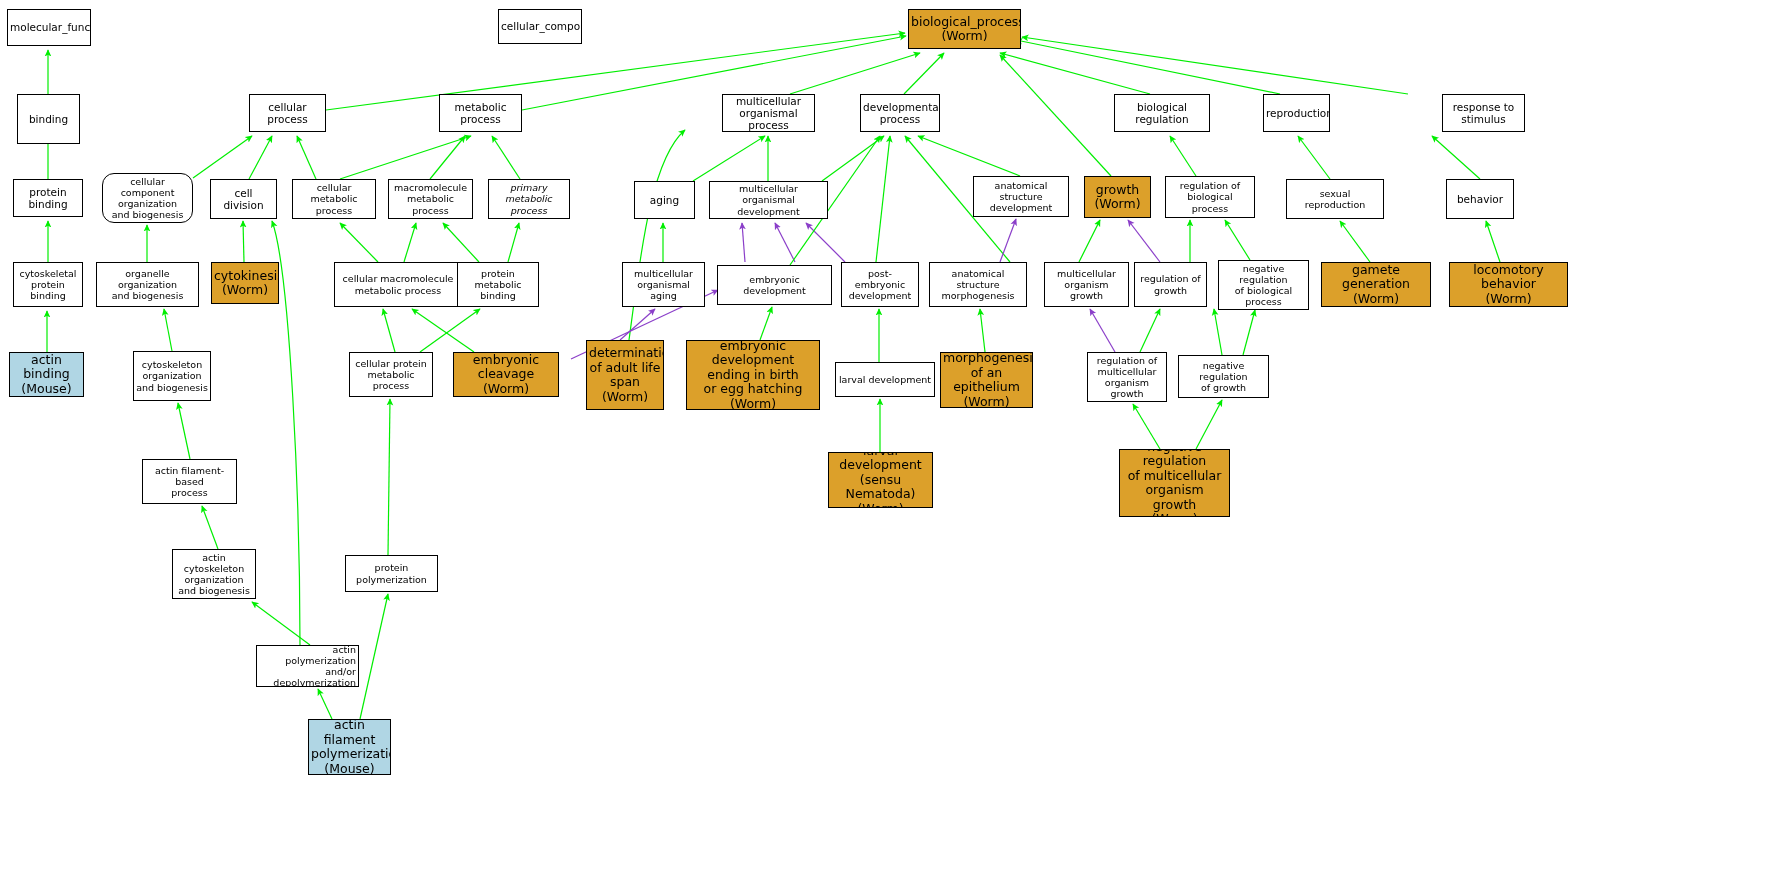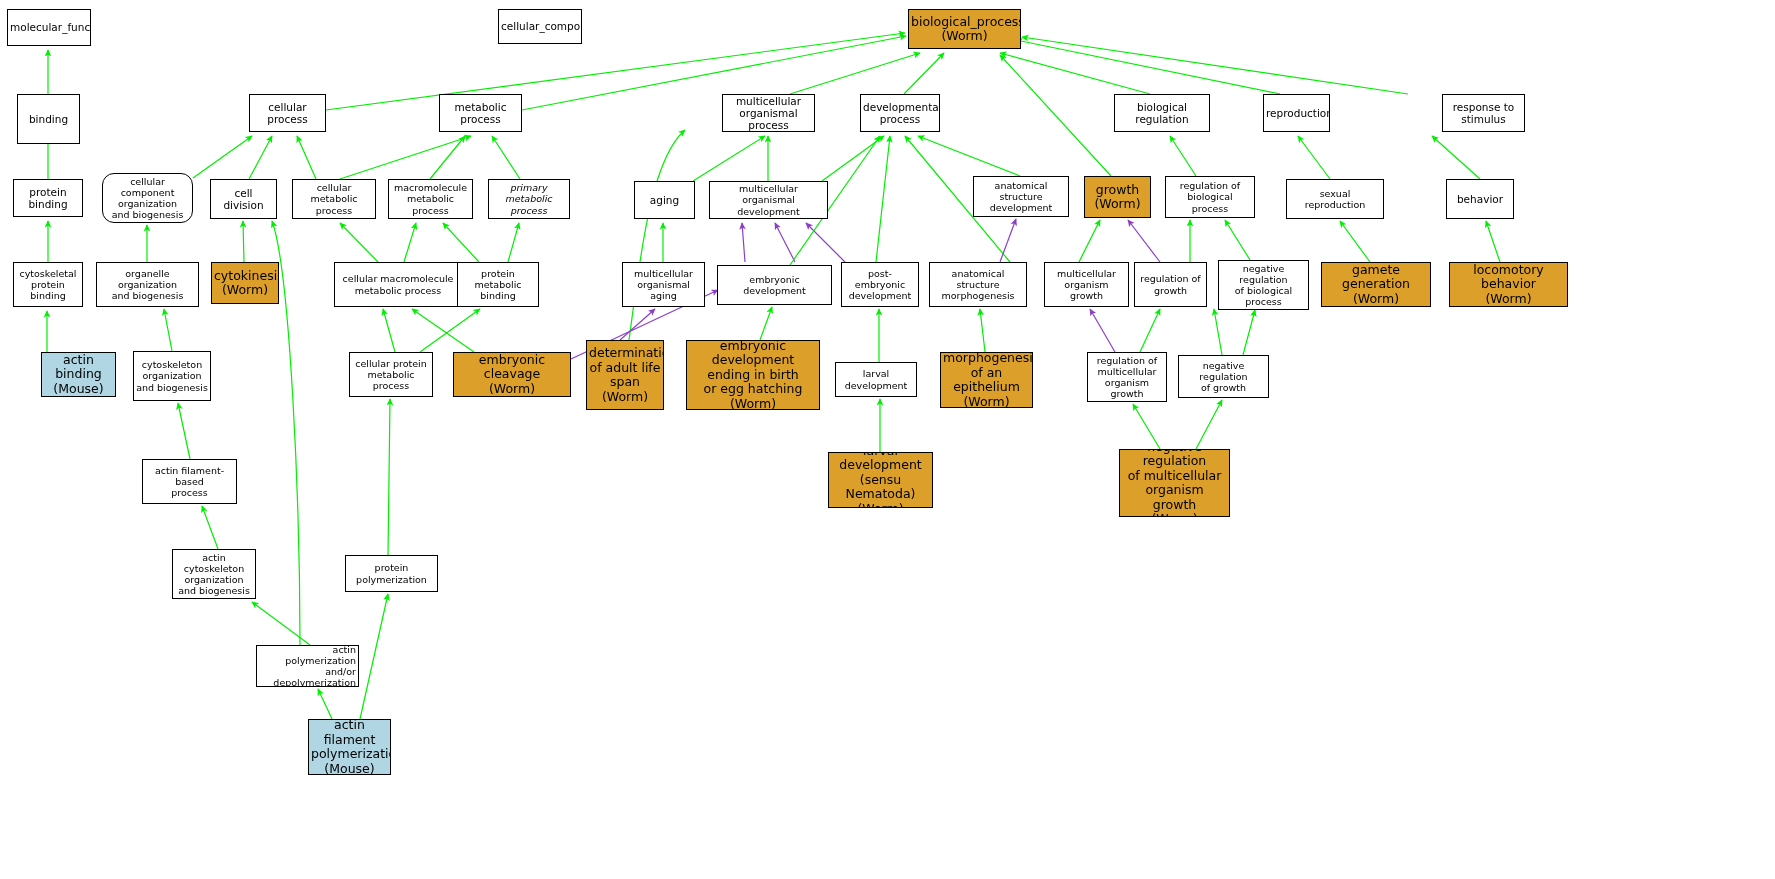--- a/index.html
+++ b/index.html
@@ -269,50 +269,50 @@
 process</span>
       </div>
       <div class="node orange f12" style="left: 1321px; top: 262px; width: 110px; height: 45px;">
         <span class="lbl">gamete generation
 (Worm)</span>
       </div>
       <div class="node orange f12" style="left: 1449px; top: 262px; width: 119px; height: 45px;">
         <span class="lbl">locomotory behavior
 (Worm)</span>
       </div>
-      <div class="node blue f12" style="left: 9px; top: 352px; width: 75px; height: 45px; margin-left: 32px;">
+      <div class="node blue f12" style="left: 9px; top: 352px; width: 75px; height: 45px;">
         <span class="lbl">actin binding
 (Mouse)</span>
       </div>
       <div class="node white f9" style="left: 133px; top: 351px; width: 78px; height: 50px;">
         <span class="lbl">cytoskeleton
 organization
 and biogenesis</span>
       </div>
       <div class="node white f9" style="left: 349px; top: 352px; width: 84px; height: 45px;">
         <span class="lbl">cellular protein
 metabolic process</span>
       </div>
-      <div class="node orange f12" style="left: 453px; top: 352px; width: 118px; height: 45px;">
+      <div class="node orange f12" style="left: 453px; top: 352px; width: 106px; height: 45px;">
         <span class="lbl">embryonic cleavage
 (Worm)</span>
       </div>
       <div class="node orange f12" style="left: 586px; top: 340px; width: 78px; height: 70px;">
         <span class="lbl">determination
 of adult life
 span
 (Worm)</span>
       </div>
       <div class="node orange f12" style="left: 686px; top: 340px; width: 134px; height: 70px;">
         <span class="lbl">embryonic development
 ending in birth
 or egg hatching
 (Worm)</span>
       </div>
-      <div class="node white f9" style="left: 835px; top: 362px; width: 82px; height: 35px;">
+      <div class="node white f9" style="left: 835px; top: 362px; width: 100px; height: 35px;">
         <span class="lbl">larval development</span>
       </div>
       <div class="node orange f12" style="left: 940px; top: 352px; width: 93px; height: 56px;">
         <span class="lbl">morphogenesis
 of an epithelium
 (Worm)</span>
       </div>
       <div class="node white f9" style="left: 1087px; top: 352px; width: 80px; height: 50px;">
         <span class="lbl">regulation of
 multicellular

